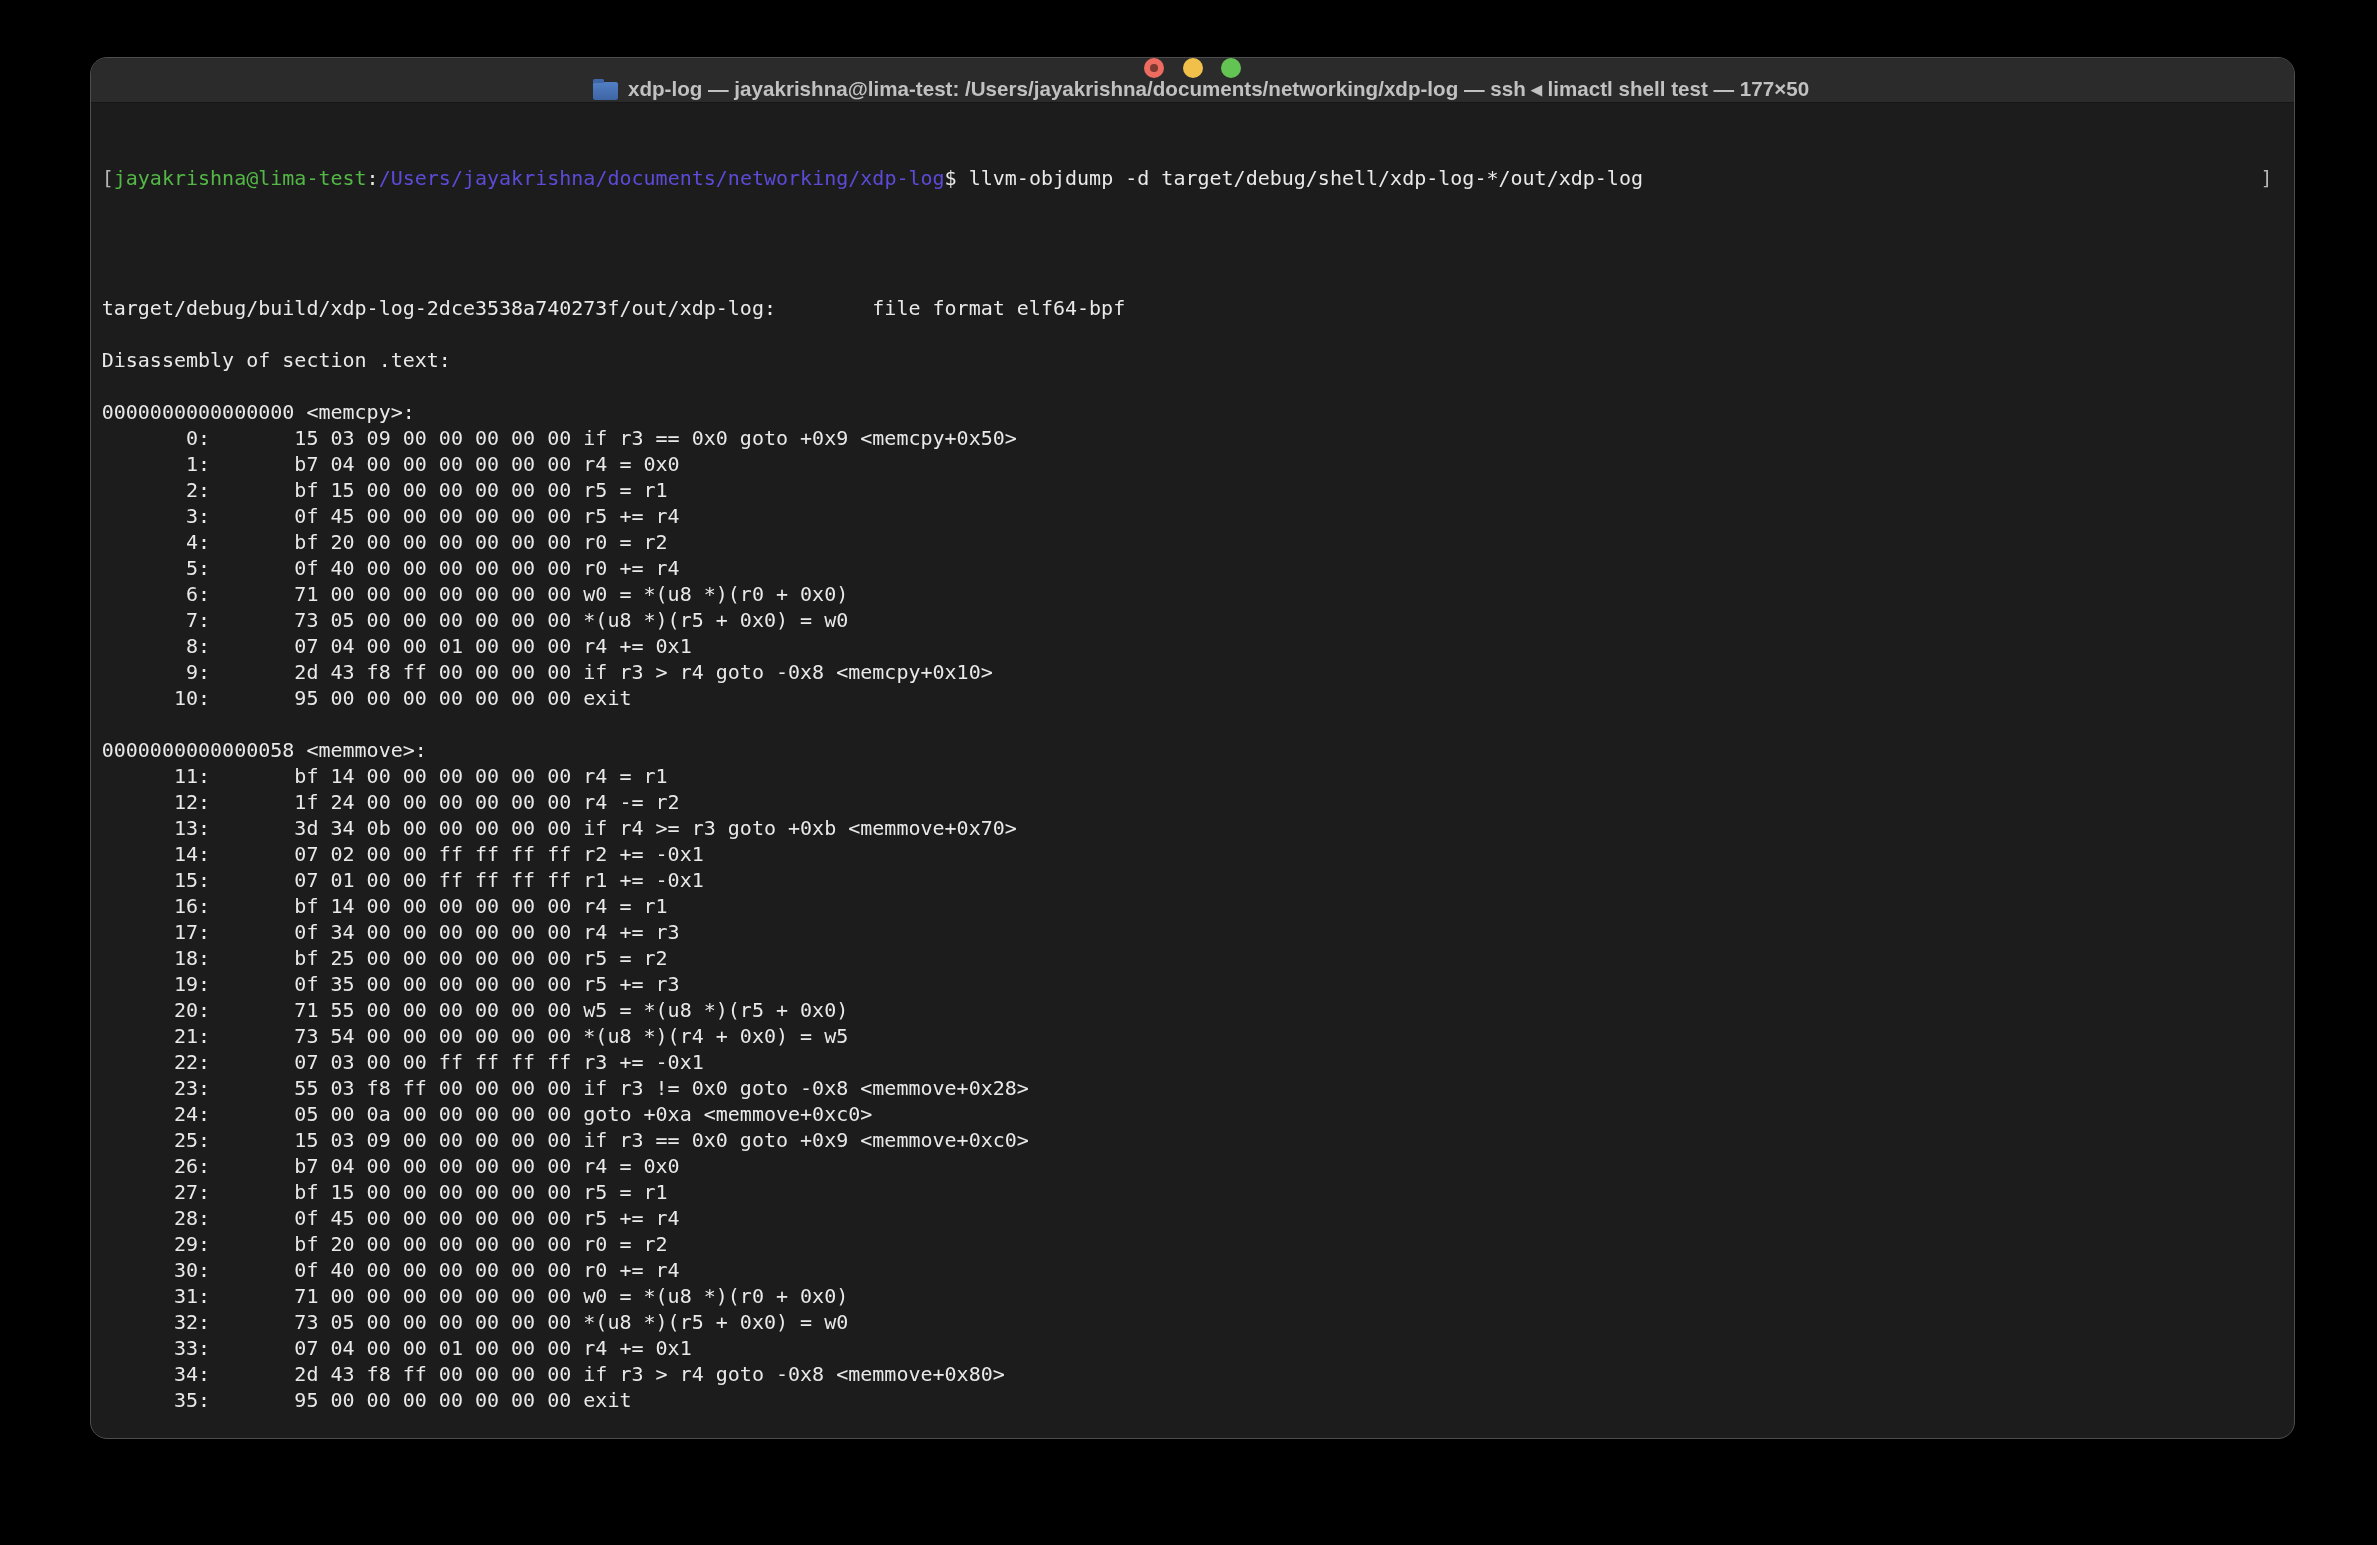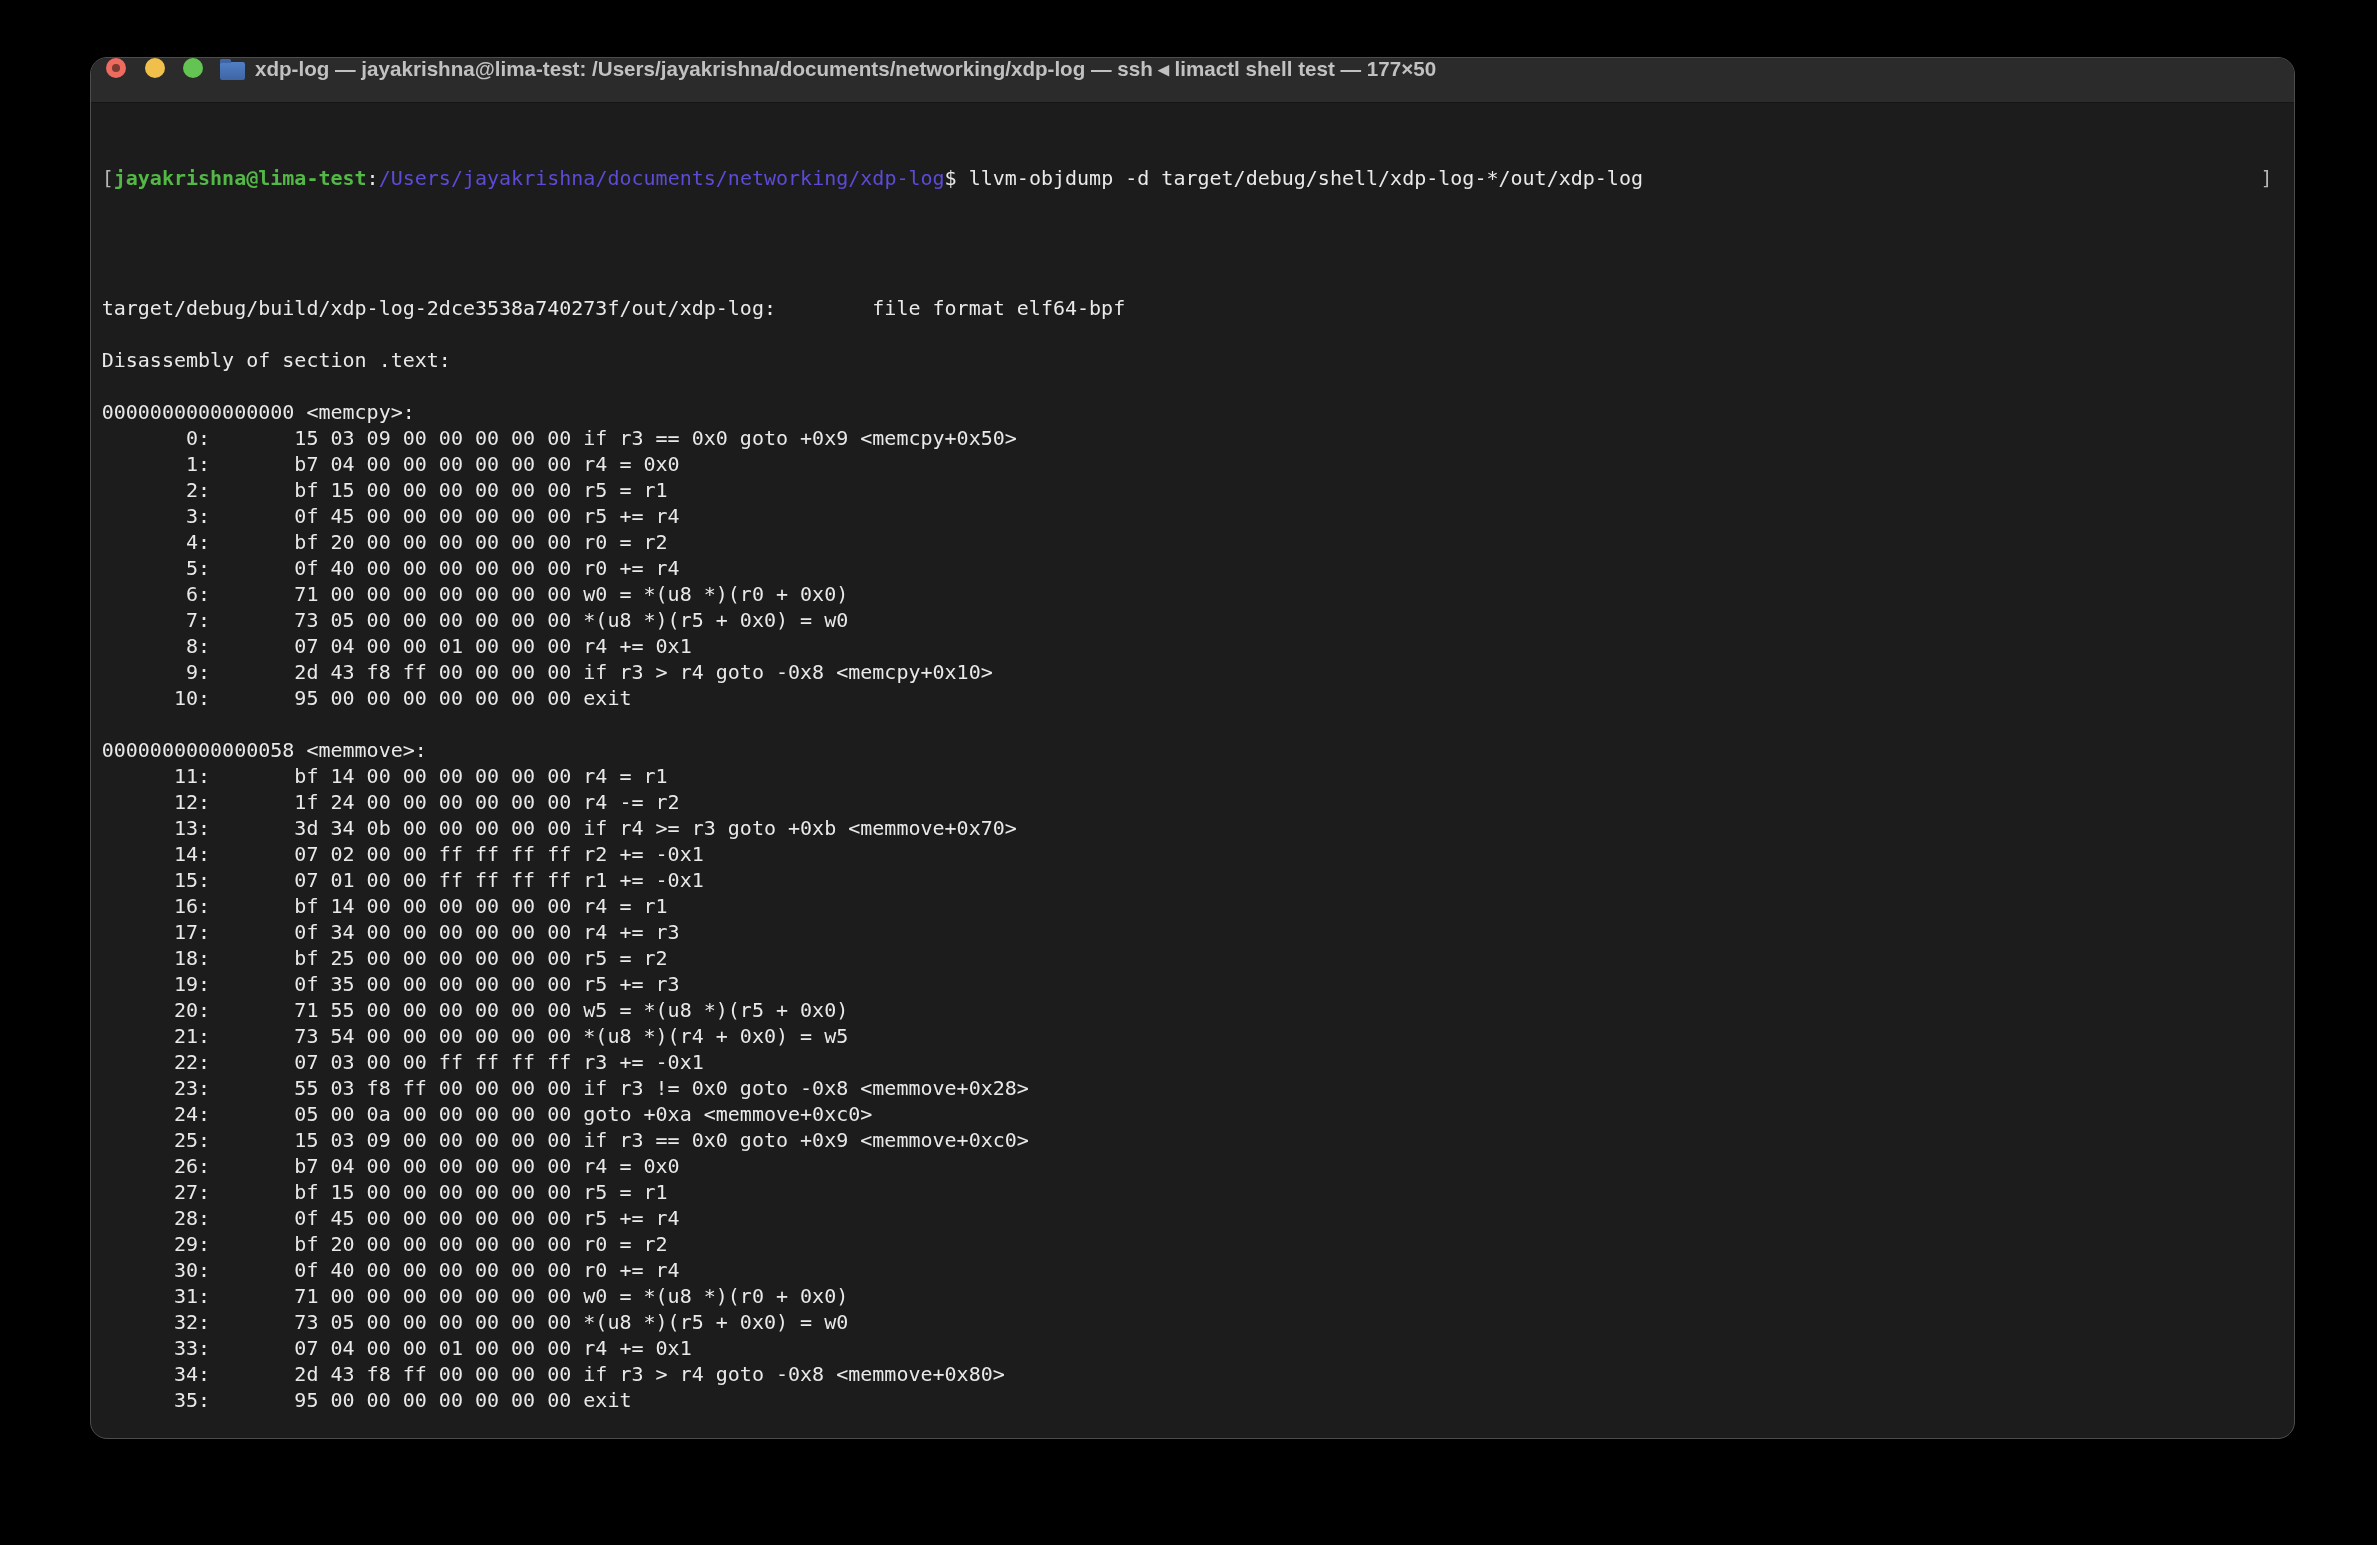--- a/index.html
+++ b/index.html
@@ -8,22 +8,23 @@
   .window{
     position:absolute;left:90px;top:57px;width:2205px;height:1382px;
     background:var(--terminal-bg,#1c1c1d);
     border:1.5px solid #4d4d50;border-radius:17px;
     box-sizing:border-box;overflow:hidden;
     box-shadow:0 23px 54px rgba(0,0,0,.65);
   }
 
   .titlebar{
     height:44px;background:var(--titlebar-bg,#2b2b2c);
-    display:flex;align-items:flex-start;padding:0 15.3px;
+    display:flex;align-items:center;padding:0 15.3px;
     border-bottom:0.8px solid #151515;
+    flex-direction:column;
   }
   .lights{display:flex;gap:18.3px;align-items:center;flex:0 0 auto;}
   .light{width:20px;height:20px;border-radius:50%;border:none;padding:0;position:relative;}
   .light.close{background:var(--close-red,#ed6b5f);}
   .light.close::after{
     content:"";position:absolute;left:6.1px;top:6.1px;width:7.6px;height:7.6px;
     border-radius:50%;background:#7c3a31;
   }
   .light.min{background:var(--minimize-yellow,#f0c04a);}
   .light.max{background:var(--zoom-green,#63c453);}
@@ -37,21 +38,21 @@
   }
 
   .term{
     padding:10px 0 0 10.7px;position:relative;
     font:400 20px/26px "DejaVu Sans Mono",monospace;
     color:var(--text,#e9e9e9);
     white-space:pre;
   }
   .line{height:26px;}
   .prompt{position:relative;}
-  .green{color:var(--prompt-user-green,#53b845);font-weight:700;margin-top:30px;}
+  .green{color:var(--prompt-user-green,#53b845);font-weight:400;margin-top:30px;}
   .blue{color:var(--prompt-path-blue,#5b4bd8);font-weight:400;}
   .dim{color:#b6b6b6;}
   .bracket-right{position:absolute;right:21.4px;top:0;}
 </style>
 </head>
 <body>
 
 <div class="desktop">
   <div class="window">
 

